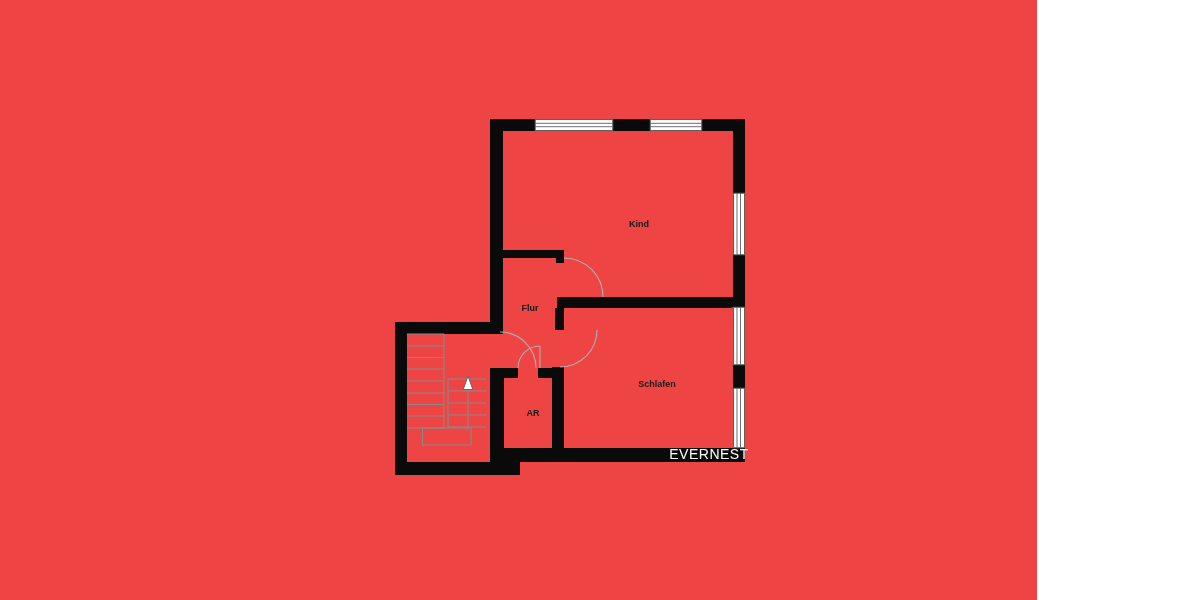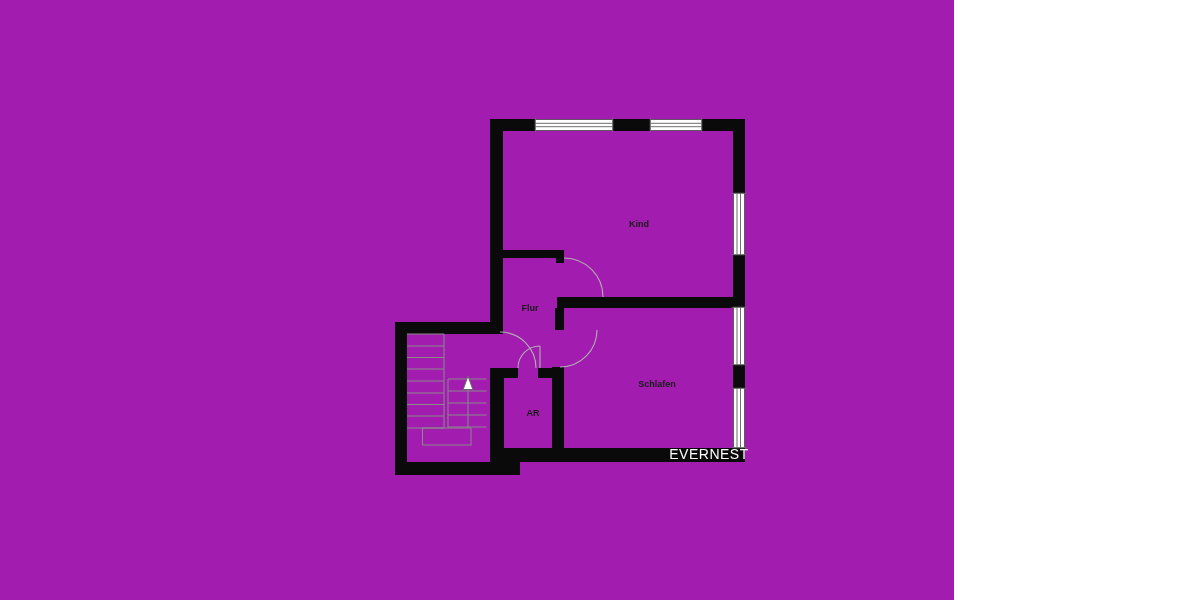--- a/index.html
+++ b/index.html
@@ -1,16 +1,16 @@
 <!DOCTYPE html>
 <html><head>
 <meta charset="utf-8">
 <style>
   html,body{margin:0;padding:0;background:#ffffff;}
-  .screen{position:relative;width:954px;height:600px;background:#a21caf;overflow:hidden;
+  .screen{position:relative;width:1037px;height:600px;background:#ef4444;overflow:hidden;
           font-family:"Liberation Sans",sans-serif;}
   svg{position:absolute;left:0;top:0;}
   .wall{fill:#0a0a0a;stroke:none;}
   .win-rect{fill:#ffffff;stroke:#4a4a4a;stroke-width:0.8;}
   .win-line{stroke:#4a4a4a;stroke-width:0.8;}
   .win-tick{stroke:#6a6a6a;stroke-width:0.8;}
   .stair-line{stroke:#8a8a8a;stroke-width:1;fill:none;}
   .door-arc{stroke:#b0b0b0;stroke-width:1.1;fill:none;}
   .door-leaf{stroke:#b0b0b0;stroke-width:1.1;}
   .arrow-head{fill:#ffffff;stroke:#666666;stroke-width:1;}

